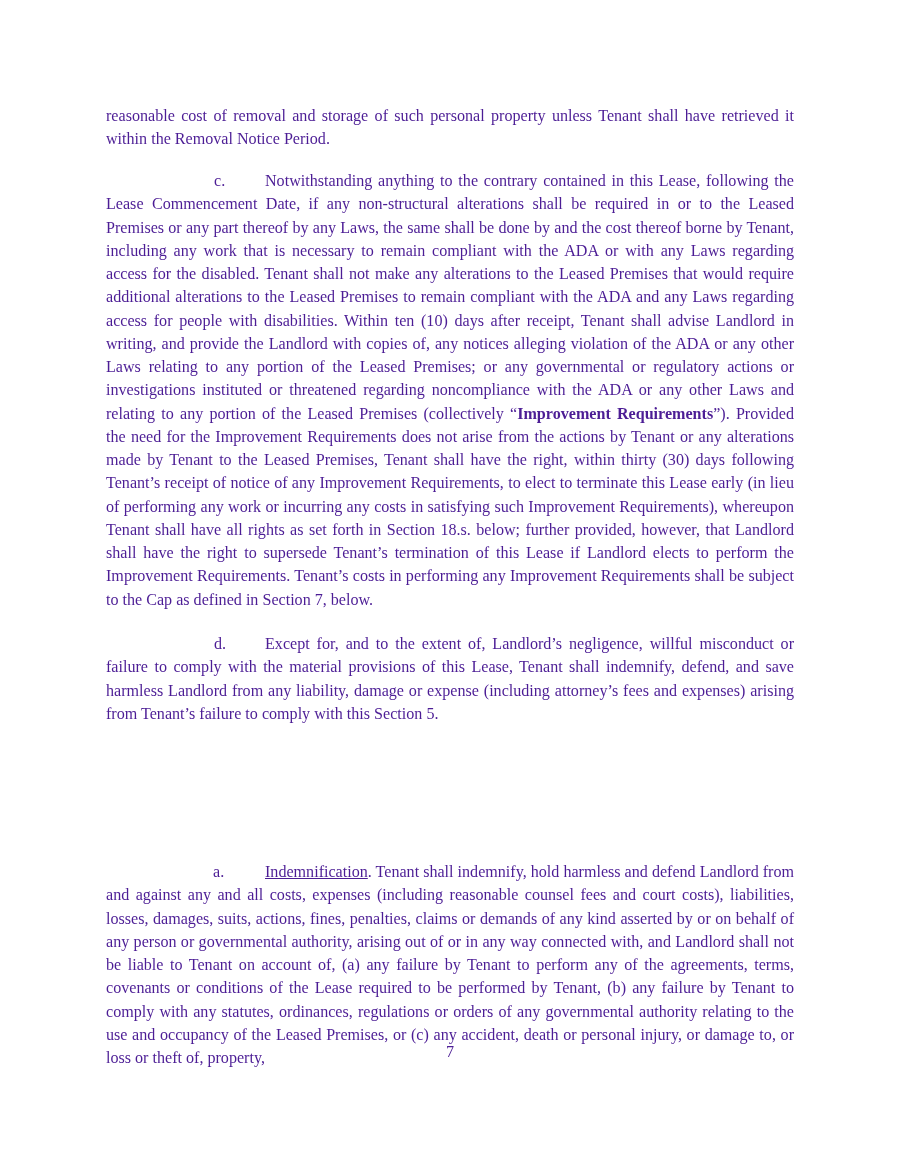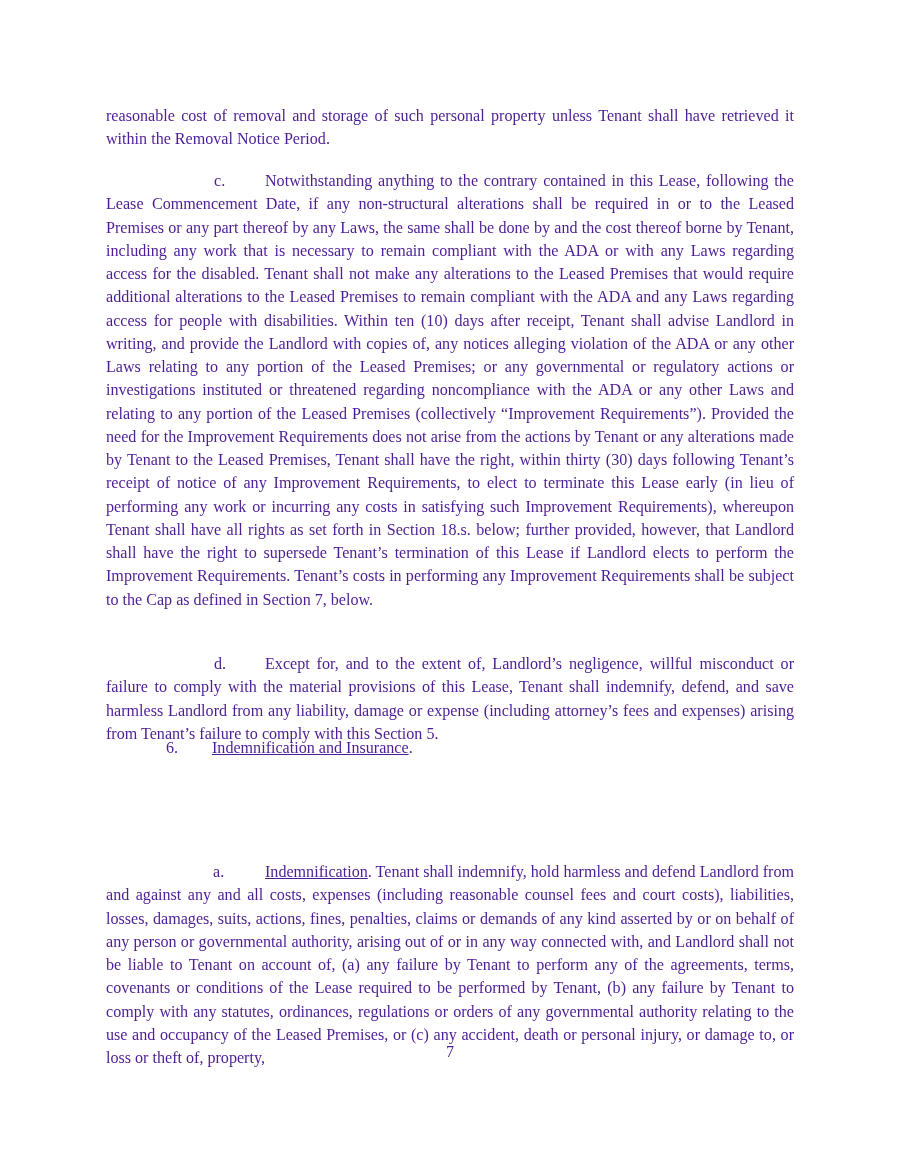--- a/index.html
+++ b/index.html
@@ -8,45 +8,42 @@
     position: absolute; left: 0; top: 0; width: 900px; height: 1165px; background: #fff;
     font-family: "Liberation Serif", serif; font-size: 16.1px; color: #4c1d95;
   }
   .para {
     position: absolute; left: 106px; width: 688px;
     line-height: 23.25px; text-align: justify; margin: 0;
   }
   .indent { display: inline-block; }
   .label-c { display: inline-block; width: 51px; }
   .u { text-decoration: underline; }
-  .b { font-weight: normal; }
+  .b { font-weight: bold; }
   .pagenum {
     position: absolute; top: 1040px; left: 0; width: 900px; text-align: center;
     font-size: 16.1px; line-height: 23px;
   }
 </style>
 </head>
 <body>
 
 <div class="page">
 
   <p class="para" style="top:104px;">
     <span>reasonable cost of removal and storage of such personal property unless Tenant shall have retrieved it within the Removal Notice Period.</span>
   </p>
 
   <p class="para" style="top:169px;">
     <span class="indent" style="width:108px;"></span><span class="label-c">c.</span><span>Notwithstanding anything to the contrary contained in this Lease, following the Lease Commencement Date, if any non-structural alterations shall be required in or to the Leased Premises or any part thereof by any Laws, the same shall be done by and the cost thereof borne by Tenant, including any work that is necessary to remain compliant with the ADA or with any Laws regarding access for the disabled. Tenant shall not make any alterations to the Leased Premises that would require additional alterations to the Leased Premises to remain compliant with the ADA and any Laws regarding access for people with disabilities. Within ten (10) days after receipt, Tenant shall advise Landlord in writing, and provide the Landlord with copies of, any notices alleging violation of the ADA or any other Laws relating to any portion of the Leased Premises; or any governmental or regulatory actions or investigations instituted or threatened regarding noncompliance with the ADA or any other Laws and relating to any portion of the Leased Premises (collectively “</span><span class="b">Improvement Requirements</span><span>”).  Provided the need for the Improvement Requirements does not arise from the actions by Tenant or any alterations made by Tenant to the Leased Premises, Tenant shall have the right, within thirty (30) days following Tenant’s receipt of notice of any Improvement Requirements, to elect to terminate this Lease early (in lieu of performing any work or incurring any costs in satisfying such Improvement Requirements), whereupon Tenant shall have all rights as set forth in Section 18.s. below; further provided, however, that Landlord shall have the right to supersede Tenant’s termination of this Lease if Landlord elects to perform the Improvement Requirements.  Tenant’s costs in performing any Improvement Requirements shall be subject to the Cap as defined in Section 7, below.</span>
   </p>
 
-  <p class="para" style="top:652px;">
+  <p class="para" style="top:632px;">
     <span class="indent" style="width:108px;"></span><span class="label-c">d.</span><span>Except for, and to the extent of, Landlord’s negligence, willful misconduct or failure to comply with the material provisions of this Lease, Tenant shall indemnify, defend, and save harmless Landlord from any liability, damage or expense (including attorney’s fees and expenses) arising from Tenant’s failure to comply with this Section 5.</span>
   </p>
 
-  <p class="para" style="top:736px; text-align:left;">
-    <span class="indent" style="width:60px;"></span><span style="display:inline-block; width:46px;">6.</span><span class="u">Indemnification and Insurance</span><span>.</span>
-  </p>
 
   <p class="para" style="top:860px;">
     <span class="indent" style="width:107px;"></span><span class="label-c" style="width:52px;">a.</span><span class="u">Indemnification</span><span>.</span><span> Tenant shall indemnify, hold harmless and defend Landlord from and against any and all costs, expenses (including reasonable counsel fees and court costs), liabilities, losses, damages, suits, actions, fines, penalties, claims or demands of any kind asserted by or on behalf of any person or governmental authority, arising out of or in any way connected with, and Landlord shall not be liable to Tenant on account of, (a) any failure by Tenant to perform any of the agreements, terms, covenants or conditions of the Lease required to be performed by Tenant, (b) any failure by Tenant to comply with any statutes, ordinances, regulations or orders of any governmental authority relating to the use and occupancy of the Leased Premises, or (c) any accident, death or personal injury, or damage to, or loss or theft of, property,</span>
   </p>
 
   <div class="pagenum">7</div>
 </div>
 
 </body></html>

